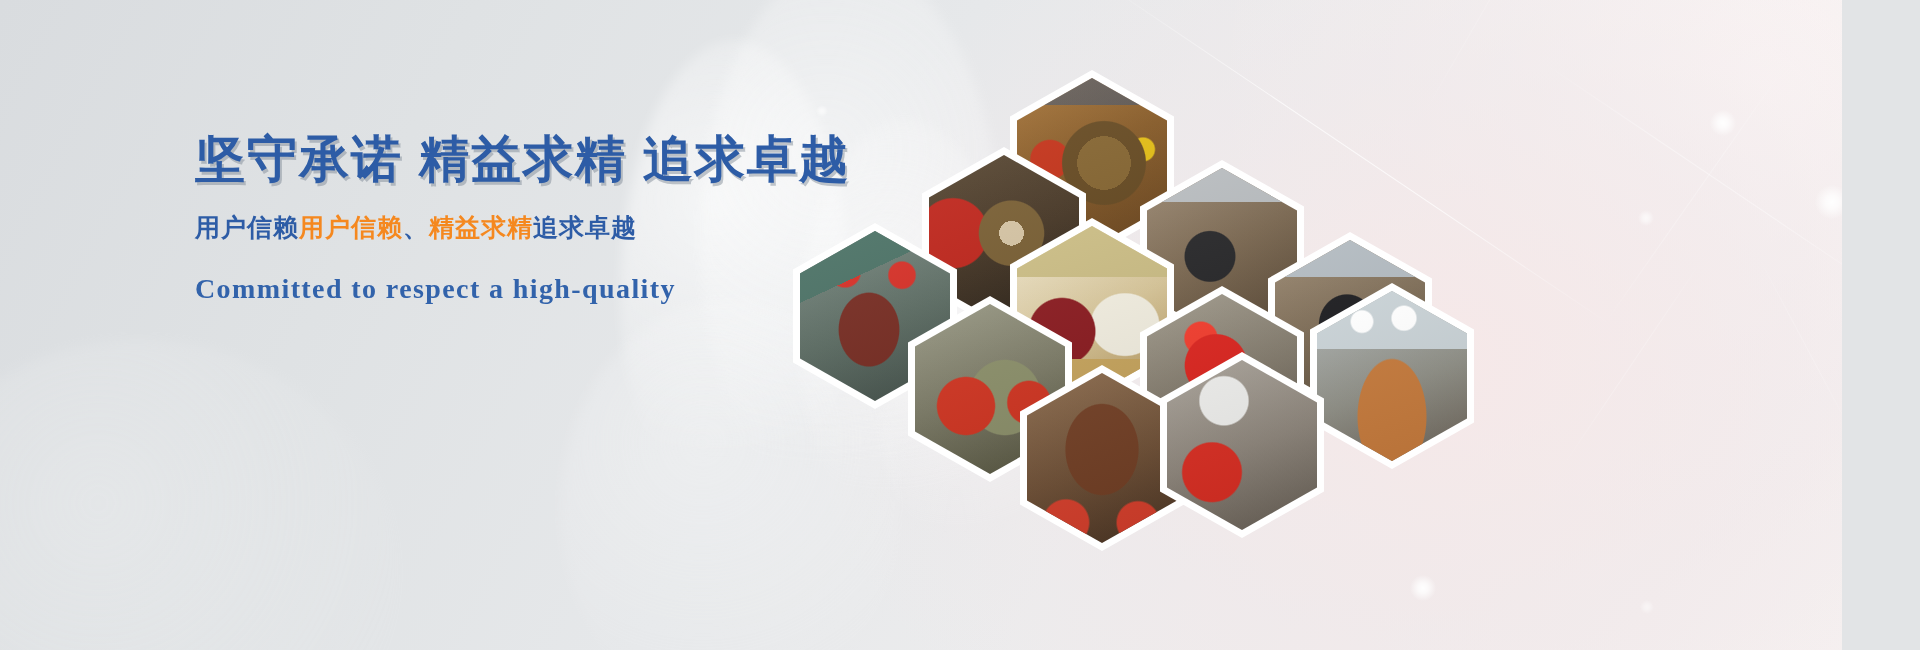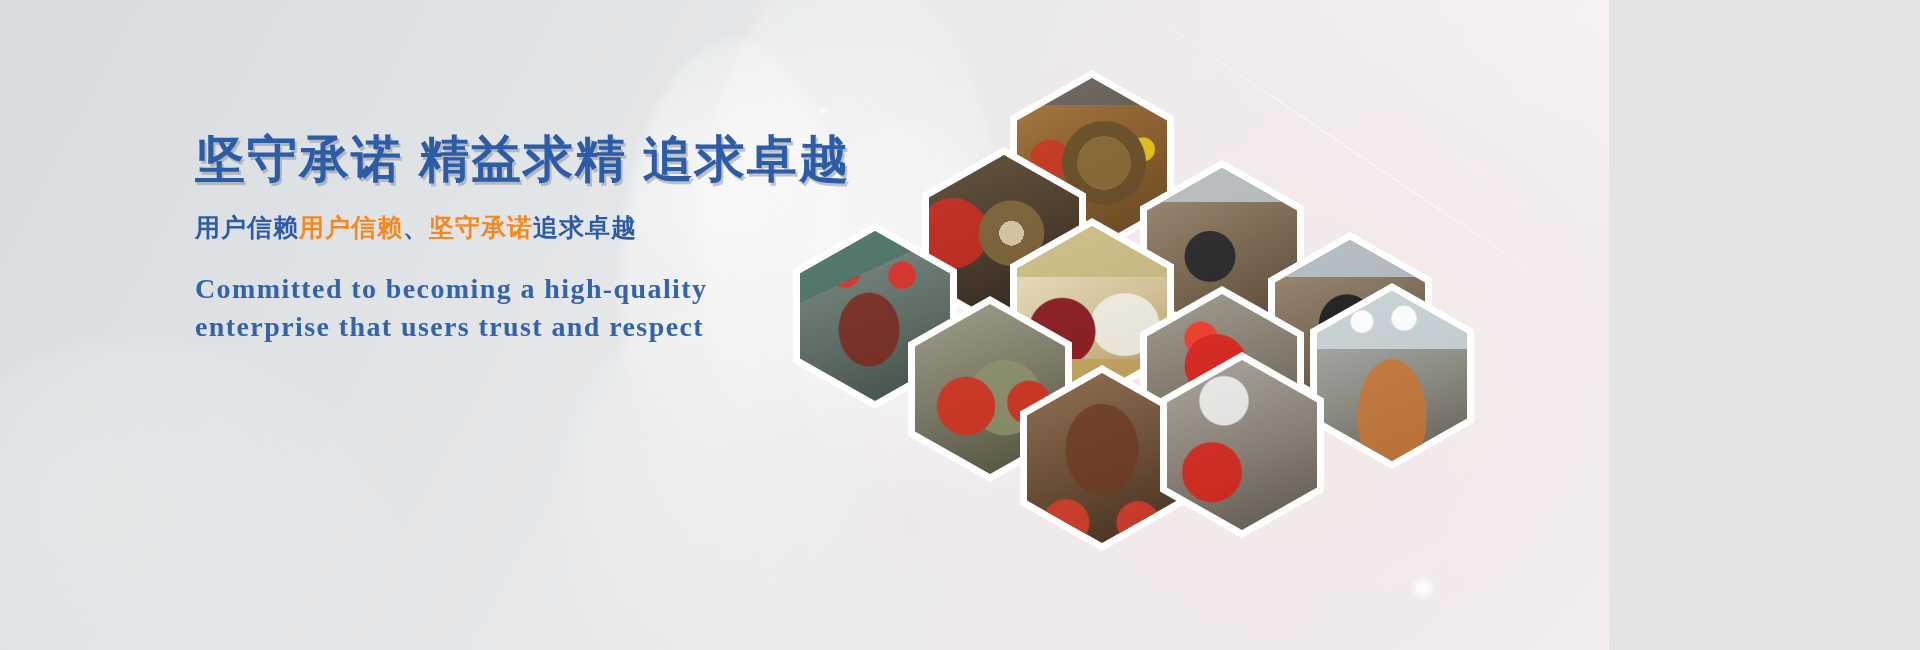--- a/index.html
+++ b/index.html
@@ -4,21 +4,21 @@
 <style>
   * { margin:0; padding:0; box-sizing:border-box; }
   html,body { width:1920px; height:650px; overflow:hidden; }
   body {
     font-family:"Liberation Sans", sans-serif;
     background:#e2e4e6;
   }
 
   .banner {
     position:relative;
-    width:1609px; height:650px;
+    width:1842px; height:650px;
     overflow:hidden;
     background:
       radial-gradient(ellipse 900px 700px at 78% 55%, rgba(246,232,232,0.95) 0%, rgba(240,232,234,0.55) 40%, rgba(255,255,255,0) 72%),
       radial-gradient(ellipse 700px 600px at 96% 12%, rgba(252,246,246,0.85) 0%, rgba(250,244,245,0.2) 55%, rgba(255,255,255,0) 80%),
       linear-gradient(118deg, #d9dcdf 0%, #dfe2e4 22%, #e6e8ea 45%, #ececed 62%, #f1ecec 78%, #f4eeee 90%, #f6f1f1 100%);
   }
 
   
   .bg-layer { position:absolute; inset:0; pointer-events:none; }
 
@@ -211,26 +211,25 @@
     <div class="glow-dot gd5"></div>
     <div class="glow-dot gd6"></div>
     <div class="glow-dot gd7"></div>
   </div>
 
   <div class="copy">
 
     <div class="headline">坚守承诺  精益求精 追求卓越</div>
 
     <div class="subline">
-      <span>用户信赖</span><span class="hl">用户信赖</span><span>、</span><span class="hl">坚守承诺</span><span>追求卓越</span>
+      <span>用户信赖</span><span class="hl">用户信赖</span><span>、</span><span class="hl">精益求精</span><span>追求卓越</span>
     </div>
 
     <div class="english">
-      <div>Committed to becoming a high-quality</div>
-      <div>enterprise that users trust and respect</div>
+      <div>Committed to respect a high-quality</div>
     </div>
 
   </div>
 
   <div class="hex-cluster">
 
     <div class="hex" style="left:1010px; top:70px;">
       <div class="inner ph-rotor-crane"></div>
     </div>
 

